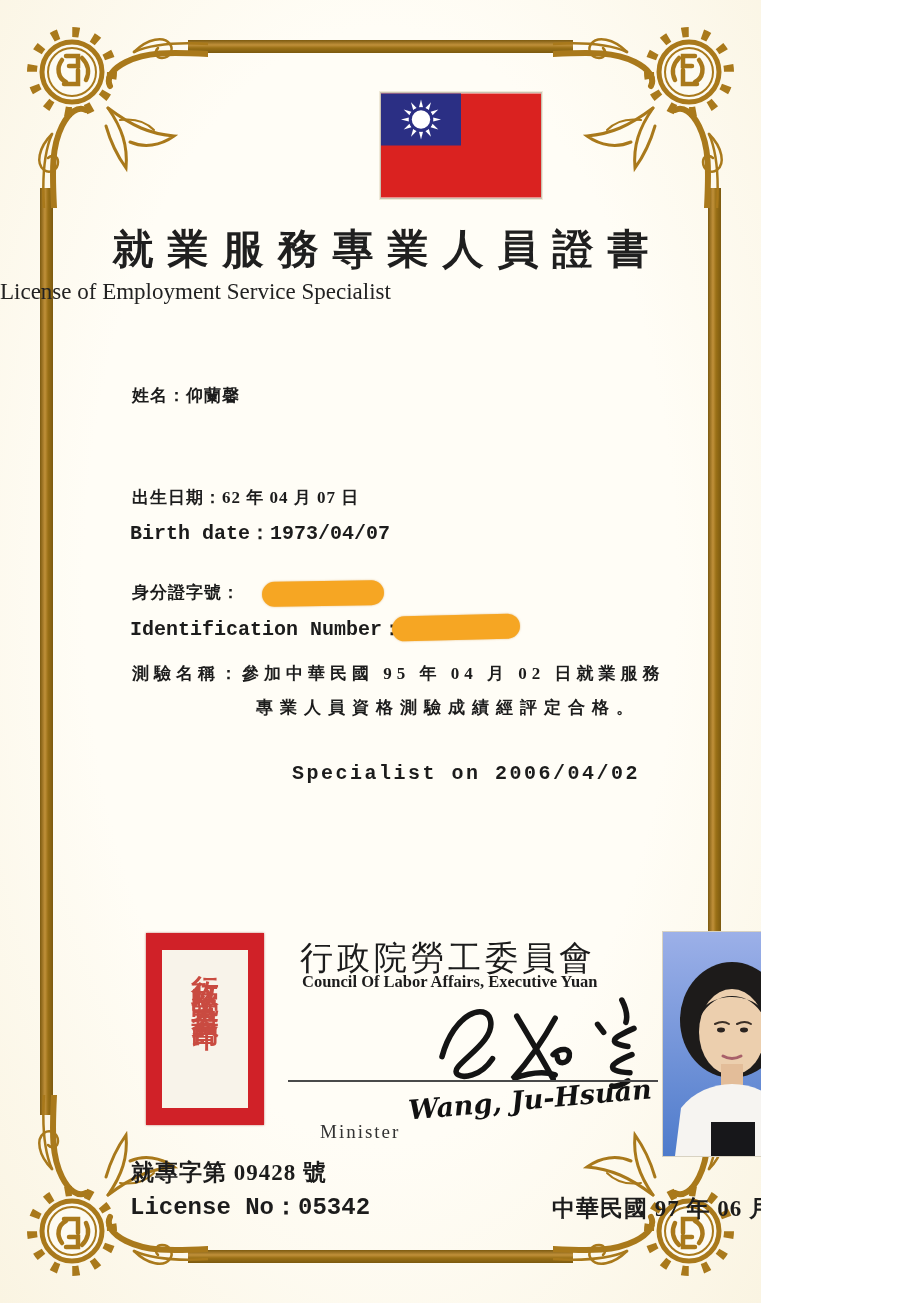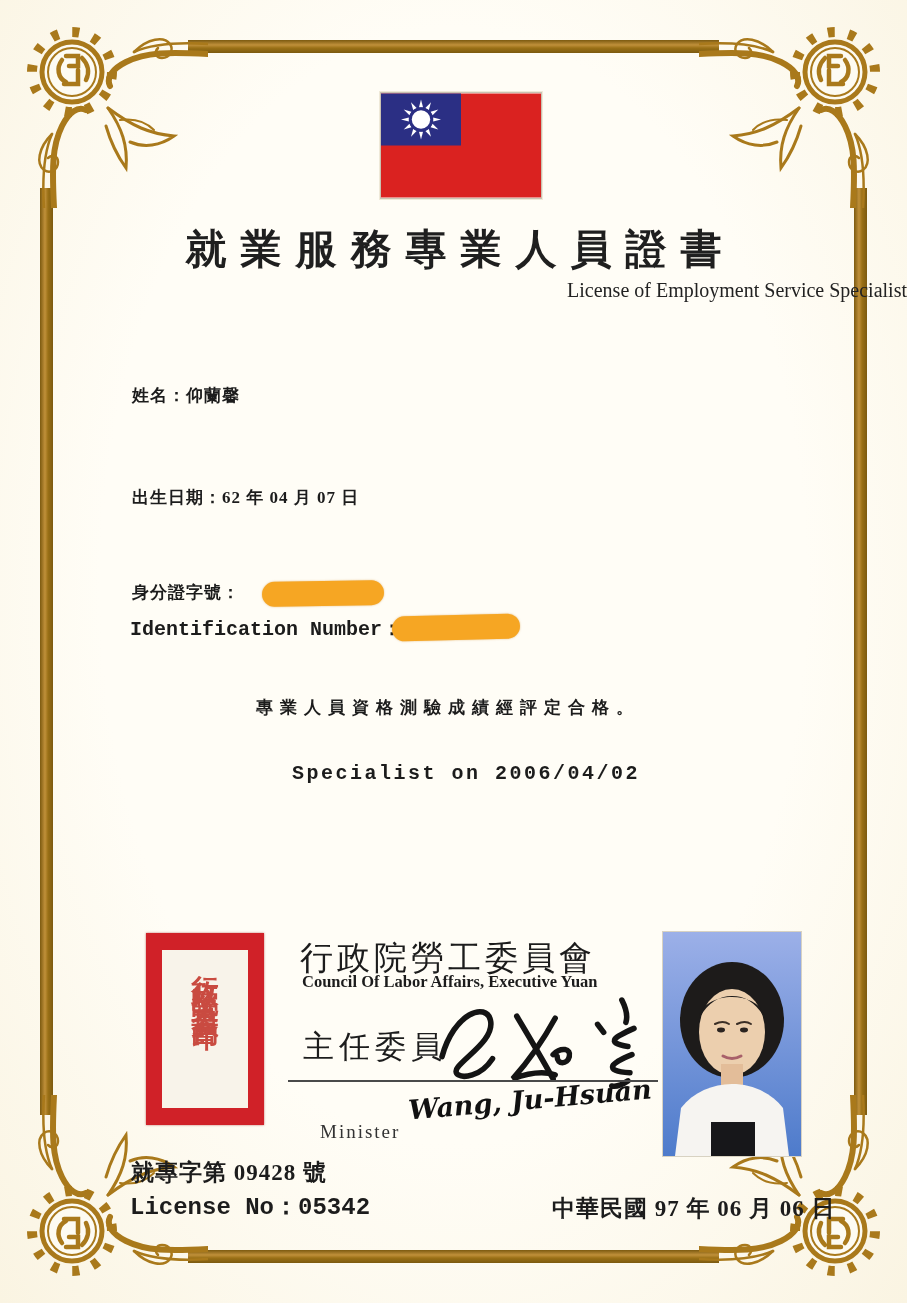--- a/index.html
+++ b/index.html
@@ -1,18 +1,18 @@
 <!DOCTYPE html>
 <html><head>
 <meta charset="utf-8">
 <style>
   html,body{margin:0;padding:0;}
   .page{
     position:relative;
-    width:907px;height:1303px;
+    width:761px;height:1303px;
     background: radial-gradient(ellipse at 50% 45%, #fffdf6 55%, #faf4e2 100%);
     font-family:"Liberation Serif", serif;
     color:#1c1c1c;
     overflow:hidden;
   }
   .abs{position:absolute;}
   
   .band{position:absolute;}
   .band.h{left:188px;right:188px;height:13px;
     background:linear-gradient(180deg,#7c5a10,#c0903a 38%,#9a7016 62%,#7c5a10);}
@@ -22,21 +22,21 @@
   .band.left{left:40px;} .band.right{right:40px;}
   .corner{position:absolute;width:200px;height:200px;}
   .corner.tl{left:8px;top:8px;}
   .corner.tr{right:8px;top:8px;transform:scaleX(-1);}
   .corner.bl{left:8px;bottom:8px;transform:scaleY(-1);}
   .corner.br{right:8px;bottom:8px;transform:scale(-1,-1);}
   
   .flag{left:380px;top:92px;width:160px;height:105px;border:1px solid #c9c2b2;box-shadow:0 0 0 1px #efe9d8;}
   .title-zh{left:0;right:0;top:222px;text-align:center;font-size:41px;font-weight:600;
     letter-spacing:14px;text-indent:14px;color:#1f1f1f;}
-  .title-en{left:0;right:0;top:279px;text-align:right;font-size:20px;color:#222;}
+  .title-en{left:0;right:0;top:279px;text-align:left;font-size:23px;color:#222;}
   
   .zh{font-family:Liberation Serif, serif;font-size:17px;font-weight:600;letter-spacing:1px;white-space:nowrap;}
   .mono{font-family:"Liberation Mono",monospace;font-size:20px;font-weight:600;white-space:nowrap;}
   .redact{position:absolute;background:#f6a623;border-radius:13px;box-shadow:0 0 2px rgba(200,120,0,.5);}
   
   .org-zh{left:300px;top:936px;font-size:33px;font-weight:500;letter-spacing:4px;white-space:nowrap;}
   .org-en{left:302px;top:972px;font-size:16.5px;font-weight:600;white-space:nowrap;}
   .chair-zh{left:303px;top:1026px;font-size:31px;font-weight:500;letter-spacing:5px;white-space:nowrap;}
   .sig-line{left:288px;top:1080px;width:370px;height:2px;background:#4a4a4a;}
   .minister{left:320px;top:1121px;font-size:19px;letter-spacing:2px;color:#333;}
@@ -185,38 +185,39 @@
       <circle r="9.2" fill="#ffffff"></circle>
     </g>
   </svg>
 
   <div class="abs title-zh">就業服務專業人員證書</div>
   <div class="abs title-en">License of Employment Service Specialist</div>
 
   <div class="abs zh" style="left:132px;top:384px;">姓名：仰蘭馨</div>
 
   <div class="abs zh" style="left:132px;top:486px;">出生日期：62 年 04 月 07 日</div>
+  <div class="abs mono" style="left:130px;top:519px;">Birth date：1973/04/07</div>
 
   <div class="abs zh" style="left:132px;top:581px;">身分證字號：</div>
   <div class="redact" style="left:262px;top:581px;width:122px;height:25px;transform:rotate(-1deg);"></div>
   <div class="abs mono" style="left:130px;top:615px;">Identification Number：</div>
   <div class="redact" style="left:392px;top:615px;width:128px;height:25px;transform:rotate(-1.5deg);"></div>
 
+  <div class="abs zh" style="left:132px;top:662px;letter-spacing:5px;">測驗名稱：參加中華民國 95 年 04 月 02 日就業服務</div>
   <div class="abs zh" style="left:256px;top:696px;letter-spacing:7px;">專業人員資格測驗成績經評定合格。</div>
   <div class="abs mono" style="left:292px;top:762px;letter-spacing:2.5px;">Specialist on 2006/04/02</div>
 
   <div class="abs seal">
     <div class="seal-inner">
       <div class="seal-text">行政院勞工委員會印</div>
     </div>
   </div>
 
   <div class="abs org-zh">行政院勞工委員會</div>
   <div class="abs org-en">Council Of Labor Affairs, Executive Yuan</div>
-  <div class="abs chair-zh">主任委員</div>
 
   <svg class="abs sig-zh-svg" viewBox="0 0 230 95">
     <g fill="none" stroke="#141414" stroke-width="5.5" stroke-linecap="round">
       <path d="M18,62 C30,18 62,8 66,26 C70,44 44,60 34,72 C28,79 36,84 48,80 C58,77 64,70 68,64"></path>
       <path d="M92,22 C104,42 116,62 128,84"></path>
       <path d="M130,24 C118,46 104,66 88,84 C104,78 118,76 130,80"></path>
       <path d="M128,60 C136,52 146,54 144,62 C142,70 132,70 132,62"></path>
       <path d="M196,6 C200,14 202,22 200,28"></path>
       <path d="M208,34 C190,42 178,48 202,52"></path>
       <path d="M206,60 C186,68 176,76 204,78"></path>

